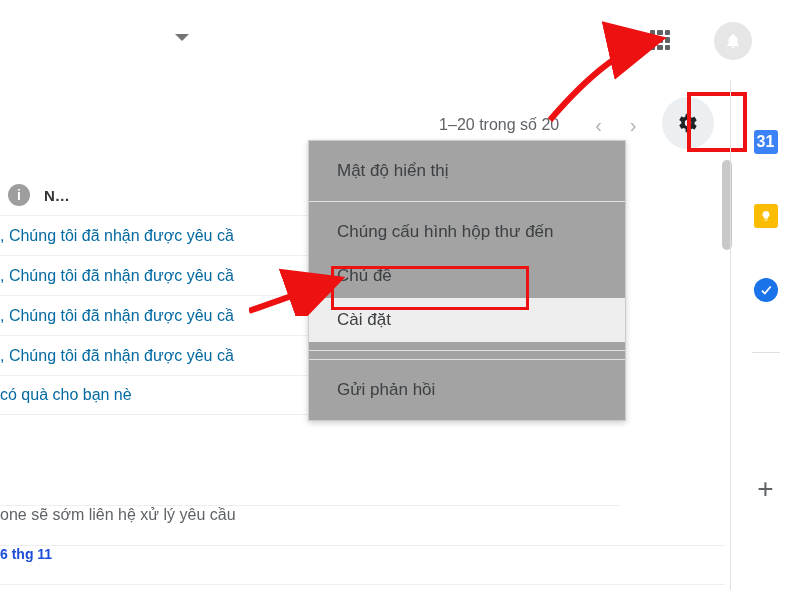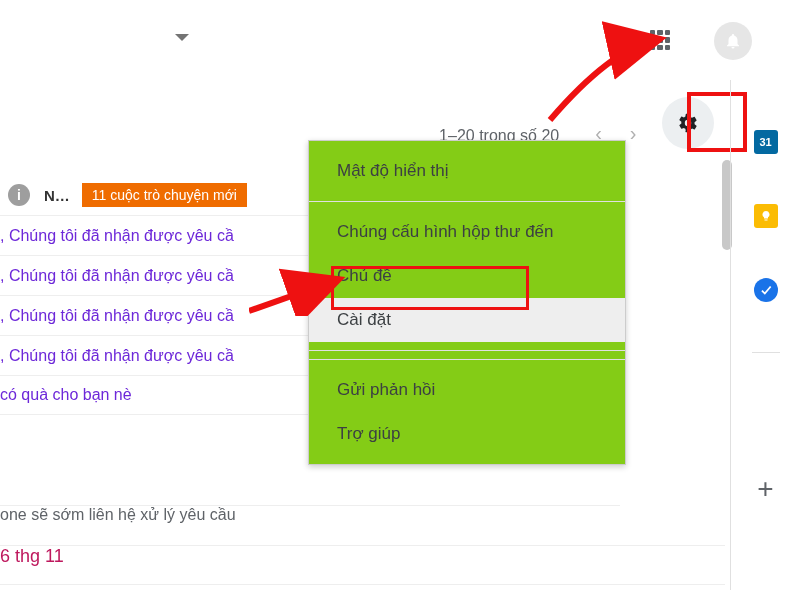--- a/index.html
+++ b/index.html
@@ -34,21 +34,21 @@
     position: absolute; right: 48px; top: 22px;
     width: 38px; height: 38px; border-radius: 50%;
     background: #e6e6e6; display:flex; align-items:center; justify-content:center;
     cursor: pointer;
   }
   .bell svg { width:18px; height:18px; fill:#fff; }
 
   
   .toolbar {
     position: absolute; top: 105px; left: 0; right: 90px;
-    height: 40px; display:flex; align-items:flex-end; justify-content:flex-end;
+    height: 40px; display:flex; align-items:center; justify-content:flex-end;
     color:#5f6368; font-size: 16px;
   }
   .pagination-text { margin-right: 22px; }
   .nav-arrow { color:#b0b0b0; font-size:20px; margin: 0 14px; cursor:pointer; user-select:none; }
   .lang { margin: 0 18px 0 20px; font-size:17px; cursor:pointer; }
   .lang-caret { display:inline-block; width:0;height:0; border-left:4px solid transparent;border-right:4px solid transparent;border-top:5px solid #5f6368; vertical-align: middle; margin-left:4px;}
   .gear-wrap {
     position: absolute; right: -4px; top: -8px;
     width: 52px; height: 52px; border-radius: 50%;
     background: #eceff1; display:flex; align-items:center; justify-content:center;
@@ -72,36 +72,36 @@
   .info-circle {
     width:22px; height:22px; border-radius:50%; background:#9e9e9e;
     display:flex; align-items:center; justify-content:center; color:#fff; font-weight:bold; font-size:14px; margin-right:14px;
   }
   .Nlabel { font-weight:600; color:#333; margin-right:12px; }
   .orange-badge {
     background:#ef6c00; color:#fff; padding:4px 10px; font-size:14px;
   }
   .row {
     height:40px; display:flex; align-items:center;
-    border-top:1px solid #eee; font-size:16px; color:#6d28d9;
+    border-top:1px solid #eee; font-size:16px; color:#0369a1;
     padding-left: 0; white-space:nowrap; overflow:hidden;
   }
   .row:last-child { border-bottom:1px solid #eee; }
 
   .row-full {
     position:absolute; left:0; height:40px; display:flex; align-items:flex-start; justify-content:space-between;
     border-top:1px solid #eee; font-size:16px; color:#5f6368; padding-right:30px; white-space:nowrap;
   }
   .row-full .text { overflow:hidden; }
-  .date { font-weight:normal; color:#be185d; font-size:18px; }
+  .date { font-weight:bold; color:#1d4ed8; font-size:14px; }
 
   
   .menu {
     position:absolute; top:140px; left:308px; width:318px;
-    background:#84cc16; border:1px solid #ccc; box-shadow: 0 2px 6px rgba(0,0,0,.2);
+    background:#a3a3a3; border:1px solid #ccc; box-shadow: 0 2px 6px rgba(0,0,0,.2);
     padding: 8px 0;
   }
   .menu-item {
     padding: 12px 28px; font-size:17px; color:#3c4043; cursor:pointer;
   }
   .menu-item.hover { background:#eeeeee; }
   .menu-sep { height:1px; background:#e0e0e0; margin:8px 0; }
   .menu-highlight {
     position:absolute; top:125px; left:22px; width:198px; height:44px;
     border:3px solid #e11; pointer-events:none;
@@ -110,21 +110,21 @@
     position:absolute; top:115px; left:-60px; width:110px; height:60px; pointer-events:none;
   }
 
   
   .rsidebar {
     position:absolute; right:0; top:80px; width:70px; bottom:0;
     border-left:1px solid #e0e0e0;
     display:flex; flex-direction:column; align-items:center;
   }
   .ricon { width:24px; height:24px; margin-top:50px; border-radius:4px; position:relative; }
-  .r-calendar { background:#0369a1; color:#fff; font-size:11px; font-weight:bold; display:flex; align-items:center; justify-content:center; border-radius:3px; }
+  .r-calendar { background:#3b82f6; color:#fff; font-size:16px; font-weight:bold; display:flex; align-items:center; justify-content:center; border-radius:3px; }
   .r-keep { background:#fbbc04; border-radius:3px; display:flex; align-items:center; justify-content:center; }
   .r-keep svg { width:12px; height:12px; fill:#fff; }
   .r-tasks { background:#1a73e8; border-radius:50%; display:flex; align-items:center; justify-content:center; }
   .r-tasks svg { width:14px; height:14px; stroke:#fff; fill:none; stroke-width:3; }
   .r-plus { color:#5f6368; font-size:28px; font-weight:300; cursor:pointer; margin-top:120px; }
   .r-sep { width:28px; height:1px; background:#e0e0e0; margin-top:50px; }
 
   .scroll-thumb { position:absolute; right:68px; top:160px; width:10px; height:90px; background:#c8c8c8; border-radius:5px; }
 </style>
 </head>
@@ -169,21 +169,20 @@
         <path d="M0,0 L10,5 L0,10 z" fill="#e11"></path>
       </marker>
     </defs>
   <path d="M 10 110 Q 70 40 115 30" stroke="#e11" stroke-width="6" fill="none" marker-end="url(#ah1)"></path>
 </svg>
 
 <div class="list">
   <div class="primary-row">
     <div class="info-circle">i</div>
     <span class="Nlabel">N…</span>
-    <span class="orange-badge">11 cuộc trò chuyện mới</span>
   </div>
   <div class="row">, Chúng tôi đã nhận được yêu cầ</div>
   <div class="row">, Chúng tôi đã nhận được yêu cầ</div>
   <div class="row">, Chúng tôi đã nhận được yêu cầ</div>
   <div class="row">, Chúng tôi đã nhận được yêu cầ</div>
   <div class="row" style="border-bottom:1px solid #eee;">có quà cho bạn nè</div>
 </div>
 
 <div class="row-full" style="top:505px; width:620px;">
   <span class="text">one sẽ sớm liên hệ xử lý yêu cầu</span>
@@ -194,21 +193,20 @@
 
 <div class="menu">
   <div class="menu-item">Mật độ hiển thị</div>
   <div class="menu-sep"></div>
   <div class="menu-item">Chúng cấu hình hộp thư đến</div>
   <div class="menu-item">Chủ đề</div>
   <div class="menu-item hover">Cài đặt</div>
   <div class="menu-sep"></div>
   <div class="menu-sep"></div>
   <div class="menu-item">Gửi phản hồi</div>
-  <div class="menu-item">Trợ giúp</div>
 
   <div class="menu-highlight"></div>
   <svg class="big-arrow2" viewBox="0 0 110 60">
     <defs>
         <marker id="ah2" markerWidth="12" markerHeight="12" refX="8" refY="5" orient="auto">
           <path d="M0,0 L10,5 L0,10 z" fill="#e11"></path>
         </marker>
       </defs>
     <path d="M 0 55 L 85 25" stroke="#e11" stroke-width="6" fill="none" marker-end="url(#ah2)"></path>
   </svg>

